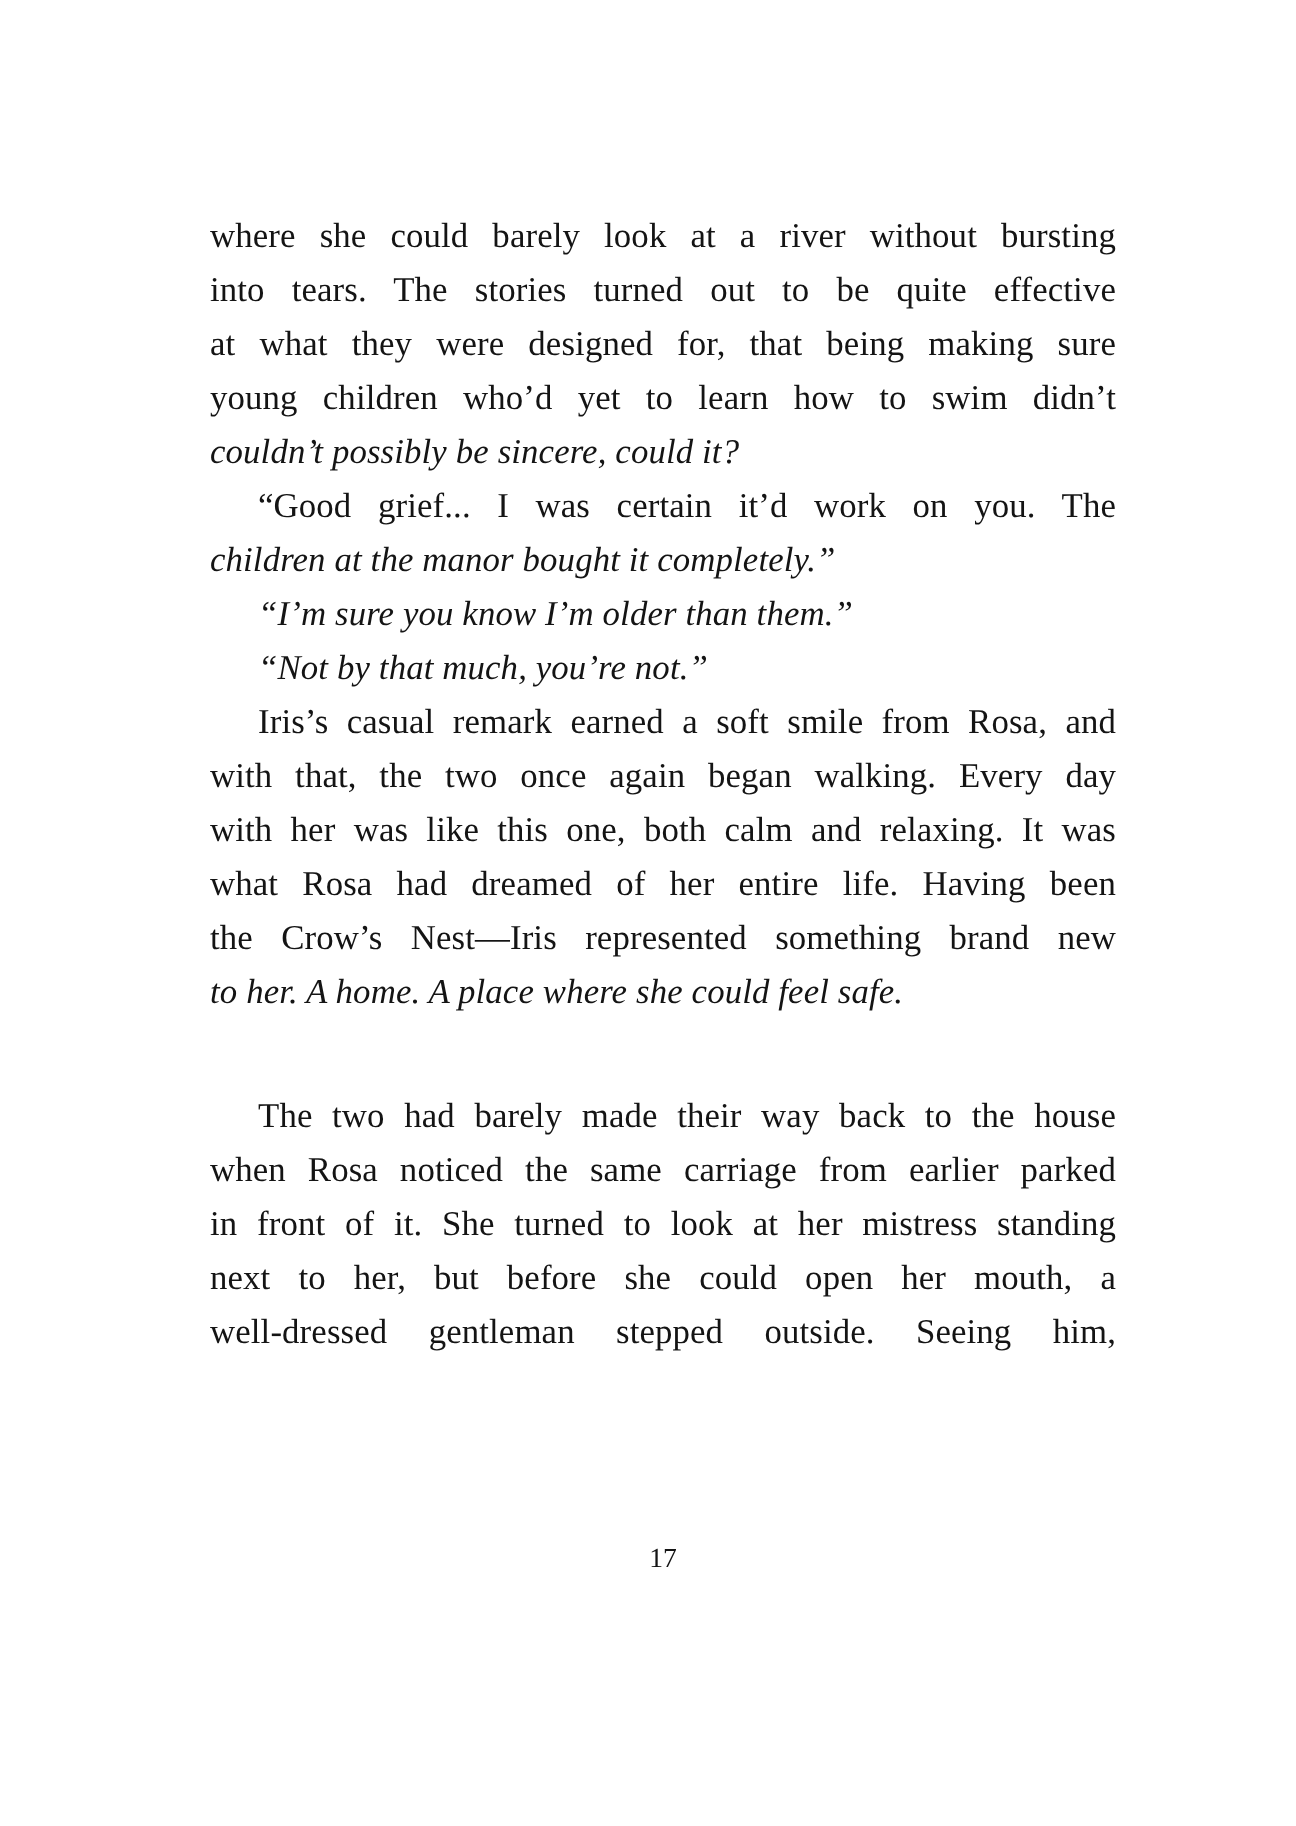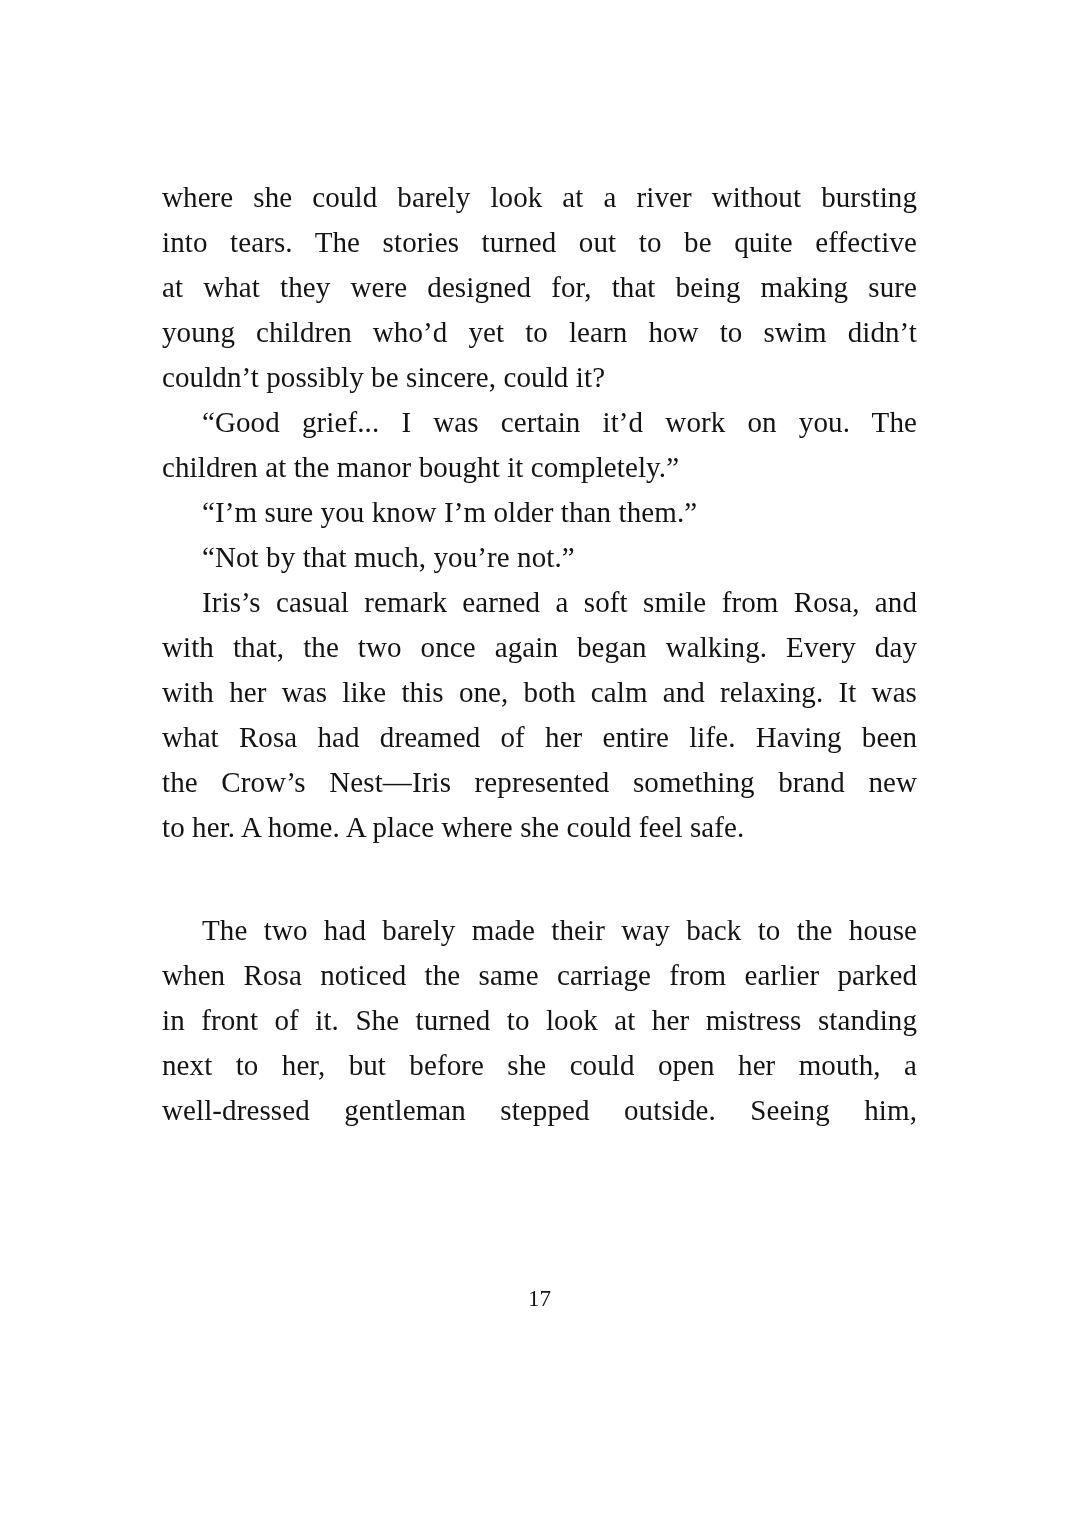--- a/index.html
+++ b/index.html
@@ -11,20 +11,21 @@
     height: 1522px;
     background: #ffffff;
     position: relative;
     font-family: "Liberation Serif", serif;
     color: #141414;
     overflow: hidden;
   }
   .book-page {
     position: absolute;
     inset: 0;
+    margin-left: 13px;
   }
   .text-block {
     position: absolute;
     left: 162px;
     top: 175px;
     width: 755px;
     font-size: 29px;
     line-height: 45px;
   }
   .para {
@@ -35,20 +36,21 @@
     margin-top: 58px;
   }
   .line {
     text-align: justify;
     text-align-last: justify;
     letter-spacing: 0.1px;
   }
   .line.last {
     text-align: center;
     text-align-last: left;
+    font-style: italic;
   }
   .para.indent .line:first-child {
     text-indent: 40px;
   }
   .page-number {
     position: absolute;
     left: 162px;
     top: 1276px;
     width: 755px;
     text-align: center;

